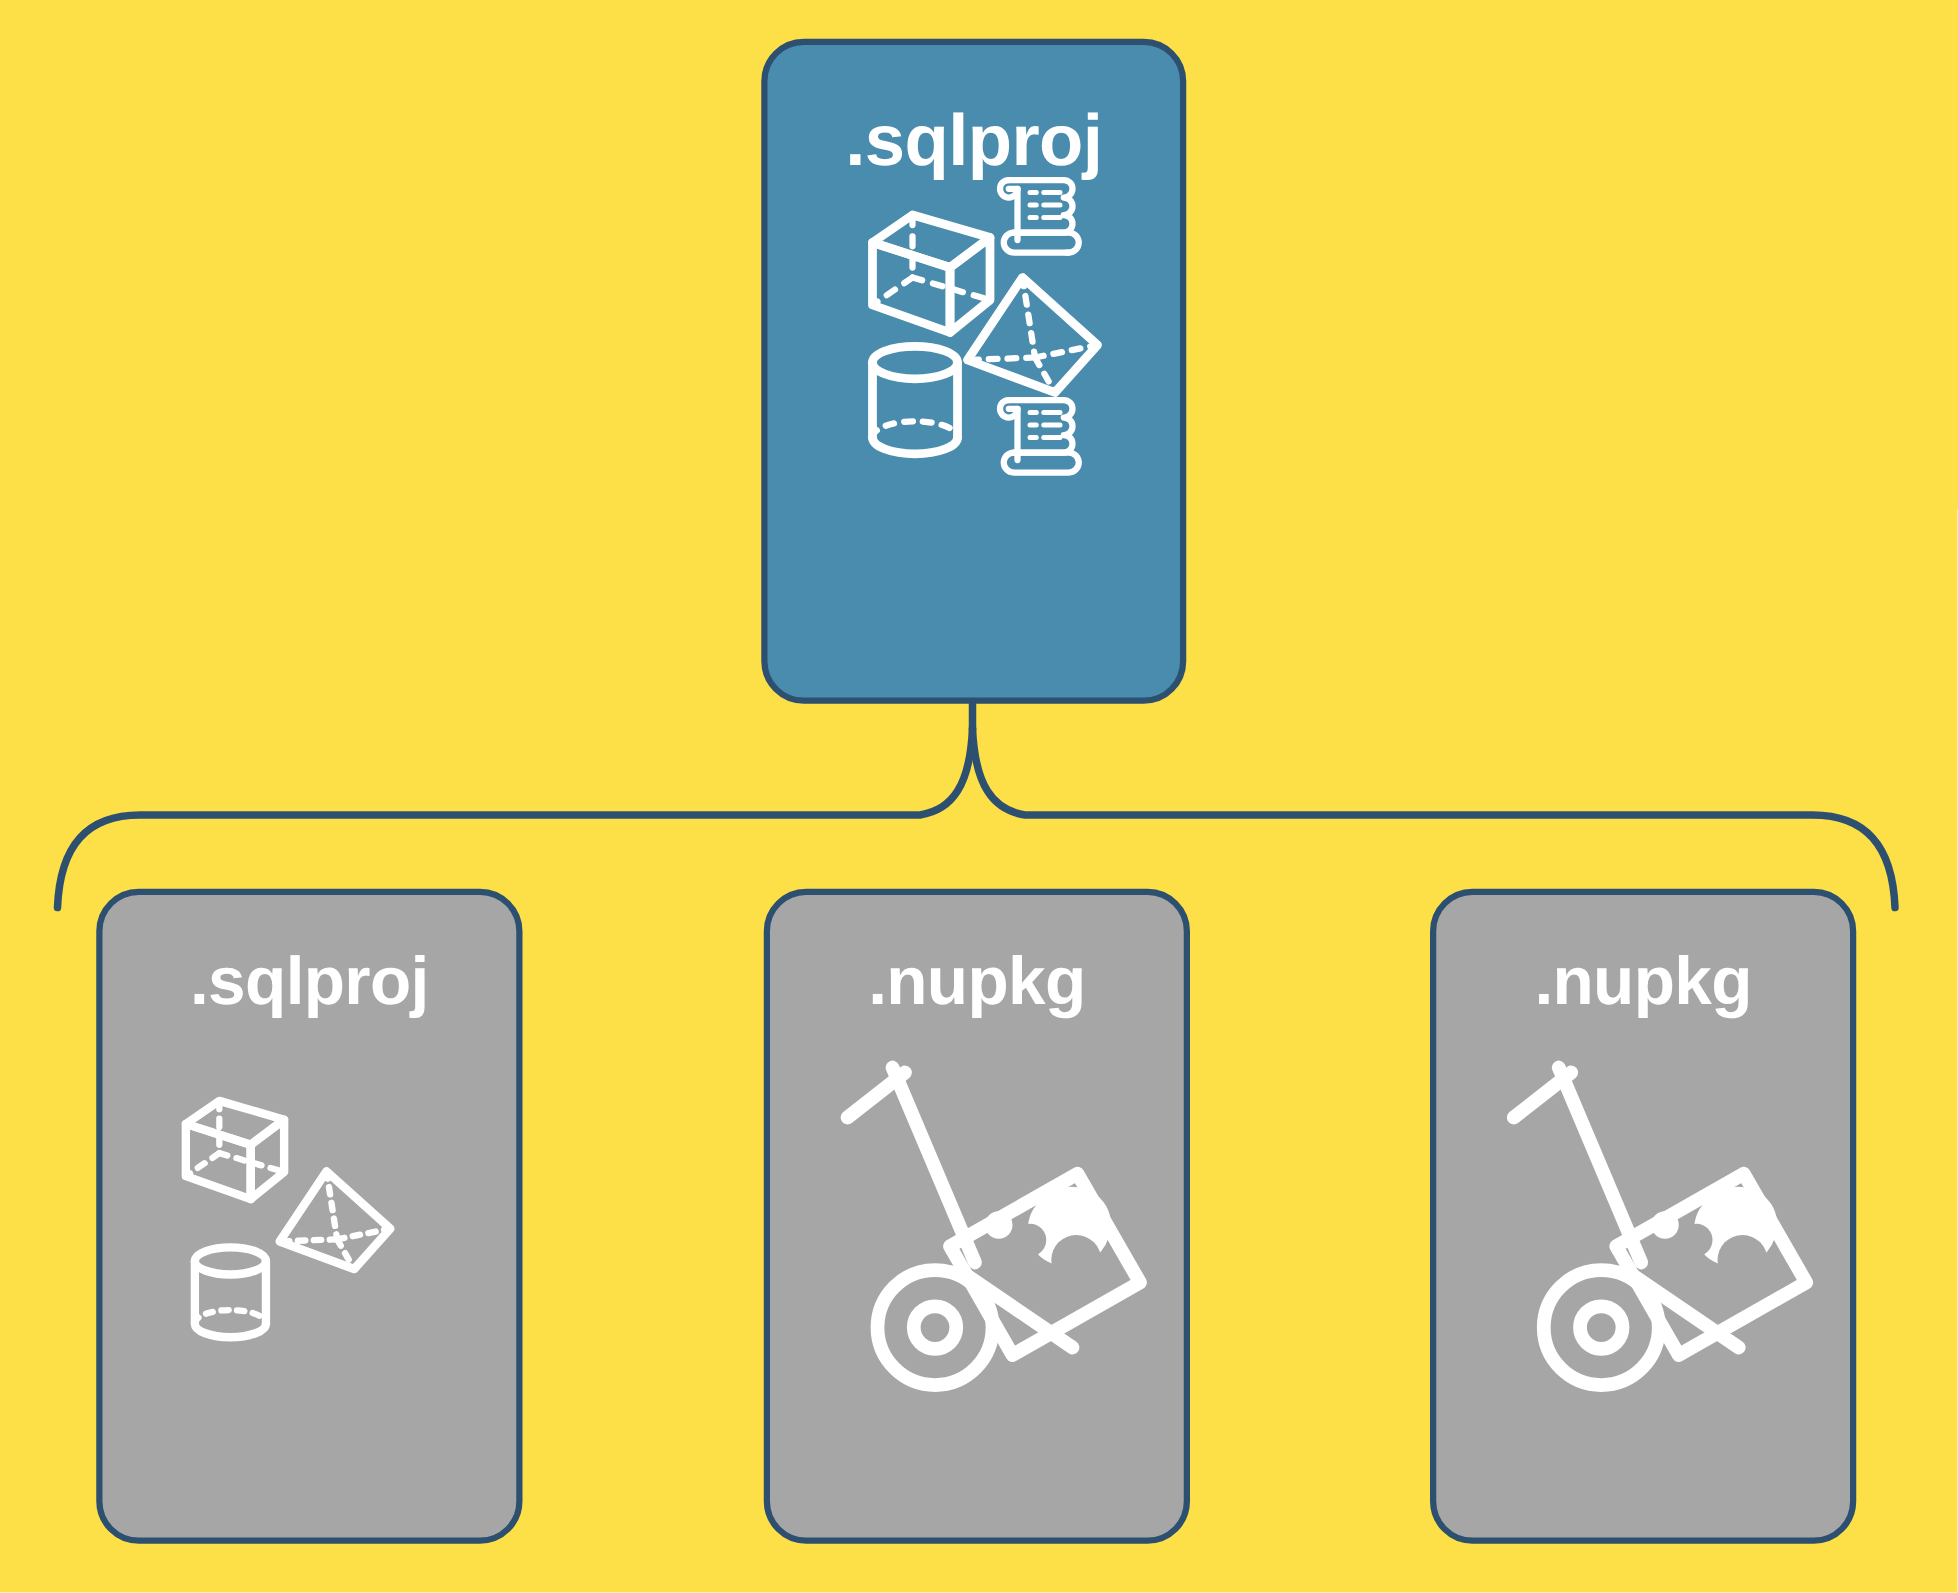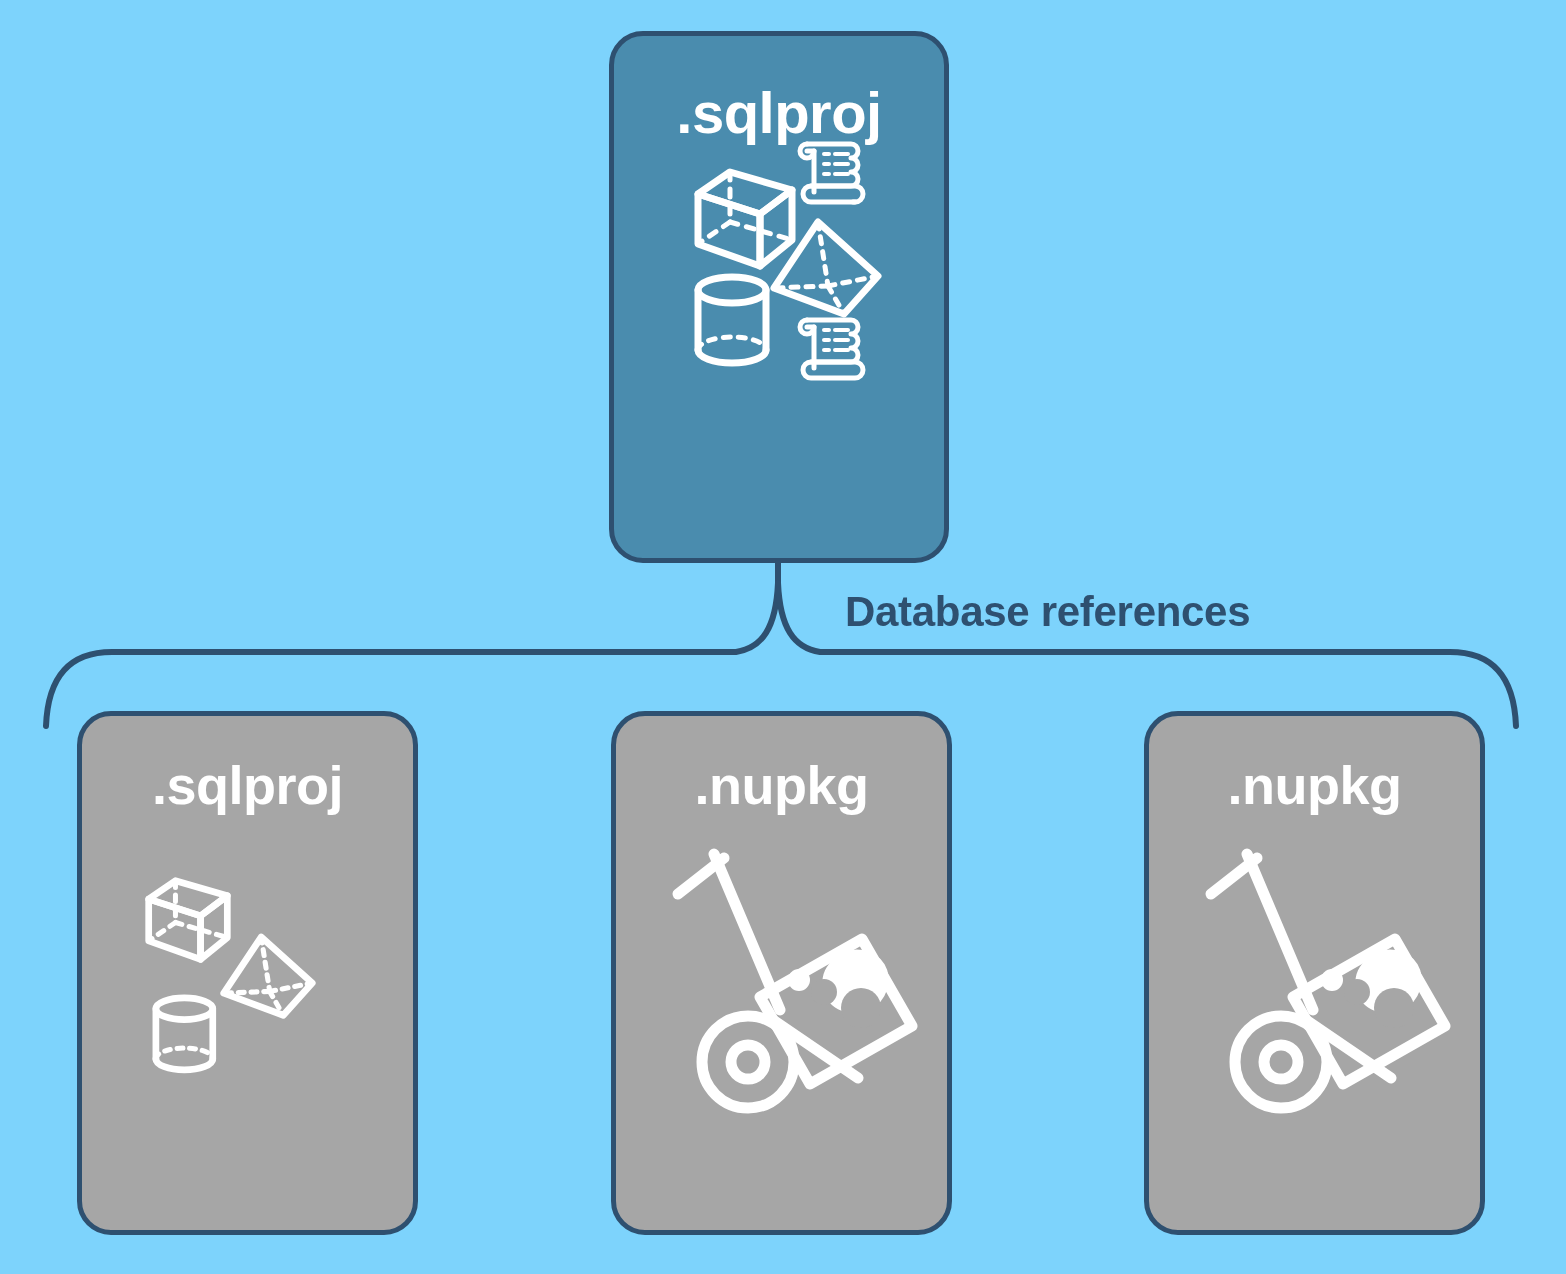--- a/index.html
+++ b/index.html
@@ -7,21 +7,21 @@
     padding: 0;
     background: #ffffff;
   }
   body {
     font-family: "Liberation Sans", sans-serif;
   }
   #canvas {
     position: relative;
     width: 1566px;
     height: 1274px;
-    background: #7dd3fc;
+    background: #fde047;
     overflow: hidden;
   }
   .node {
     position: absolute;
     box-sizing: border-box;
     border: 5px solid #2E5070;
     border-radius: 34px;
     display: flex;
     flex-direction: column;
     align-items: center;
@@ -187,21 +187,20 @@
   <svg id="brace-layer" viewBox="0 0 1566 1274">
     <g fill="none" stroke="#2E5070" stroke-width="6" stroke-linecap="round">
 
       <path d="M778 563 L778 583"></path>
 
       <path d="M778 583 C 776 628, 762 648, 736 652 L 112 652 C 70 652, 48 676, 46 726"></path>
       <path d="M778 583 C 780 628, 794 648, 820 652 L 1450 652 C 1492 652, 1514 676, 1516 726"></path>
     </g>
   </svg>
 
-  <div id="brace-label">Database references</div>
 
   <div class="node node-secondary" id="node-sqlproj-ref">
     <div class="node-title">.sqlproj</div>
     <div class="icon-area">
 
       <svg width="92" height="92" viewBox="0 0 110 110" style="left:60px; top:62px;">
         <g fill="none" stroke="#ffffff" stroke-width="8" stroke-linejoin="round" stroke-linecap="round">
           <path d="M8 30 L40 8 L102 26 L70 50 Z"></path>
           <path d="M8 30 L8 80 L70 102 L70 50 Z"></path>
           <path d="M70 50 L102 26 L102 76 L70 102 Z"></path>

